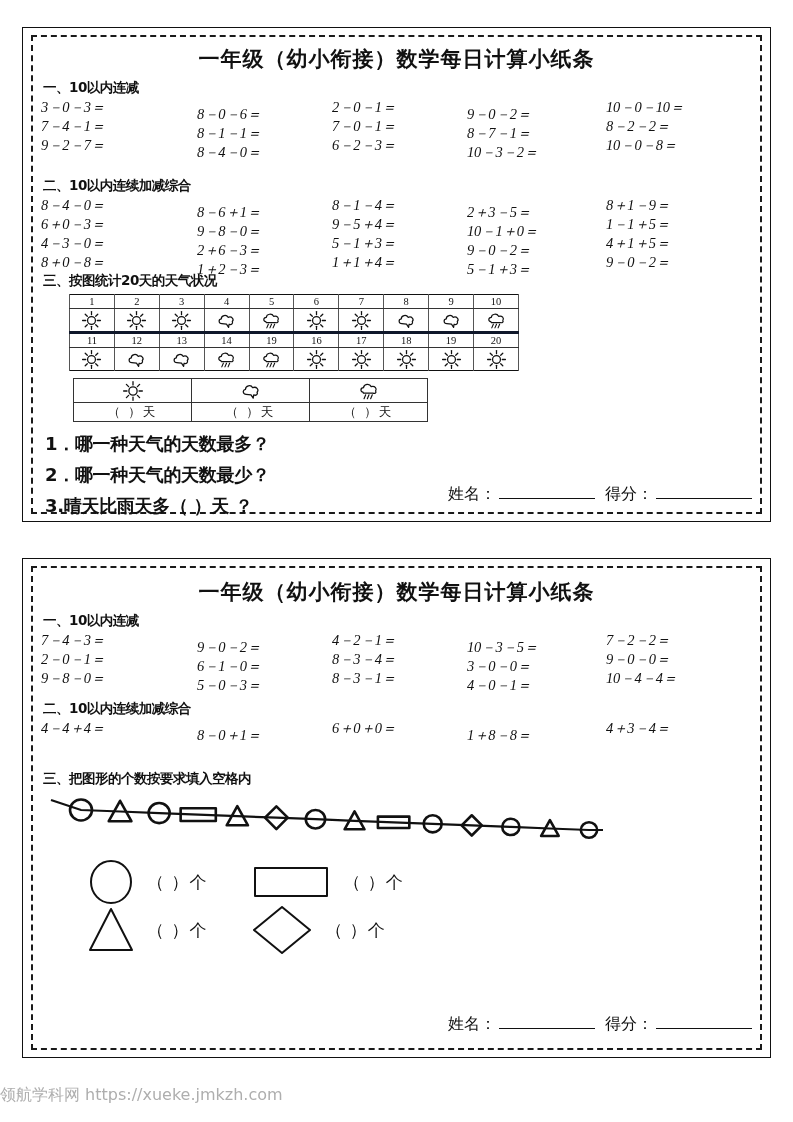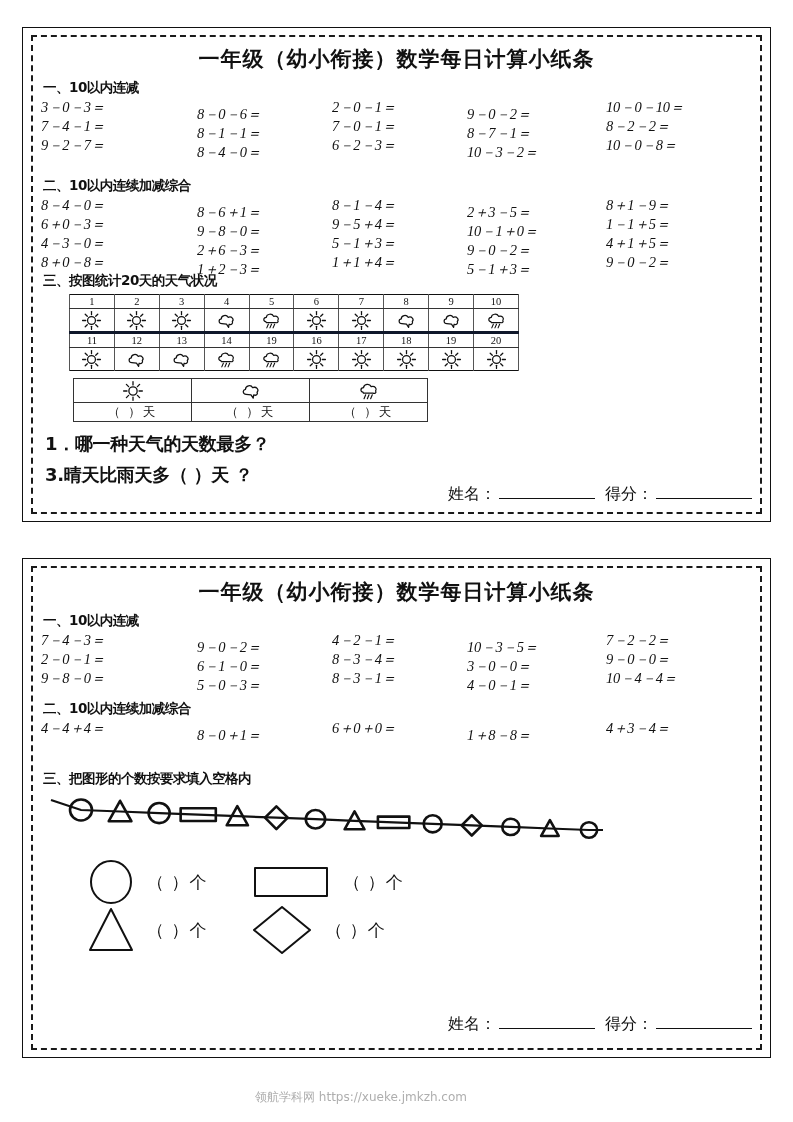--- a/index.html
+++ b/index.html
@@ -208,22 +208,21 @@
     white-space: nowrap;
     letter-spacing: 1px;
   }
   .ans-gap { width: 42px; }
 
   
   .watermark {
     position: absolute;
     left: 0; right: 0;
     bottom: 16px;
-    text-align: center;
-    font-size: 12px;
+    font-size: 16px;
     color: #aeaeae;
     font-family: "DejaVu Sans", "Liberation Sans", sans-serif;
     white-space: nowrap;
   }
 </style>
 </head>
 <body>
 
 <div class="page">
 
@@ -552,20 +551,21 @@
             <td><span class="ansfill">（        ）天</span></td>
             <td><span class="ansfill">（        ）天</span></td>
             <td><span class="ansfill">（        ）天</span></td>
           </tr>
         </tbody>
           </table>
       </div>
 
       <div class="q-list">
         <div class="q-item">1．哪一种天气的天数最多？</div>
+        <div class="q-item">2．哪一种天气的天数最少？</div>
         <div class="q-item">3.晴天比雨天多（    ）天 ？</div>
       </div>
 
       <div class="namescore ns-1">
         <span class="ns-label">姓名：</span><span class="ns-blank"></span><span class="ns-label">得分：</span><span class="ns-blank2"></span>
       </div>
 
     </div>
   </div>
 

